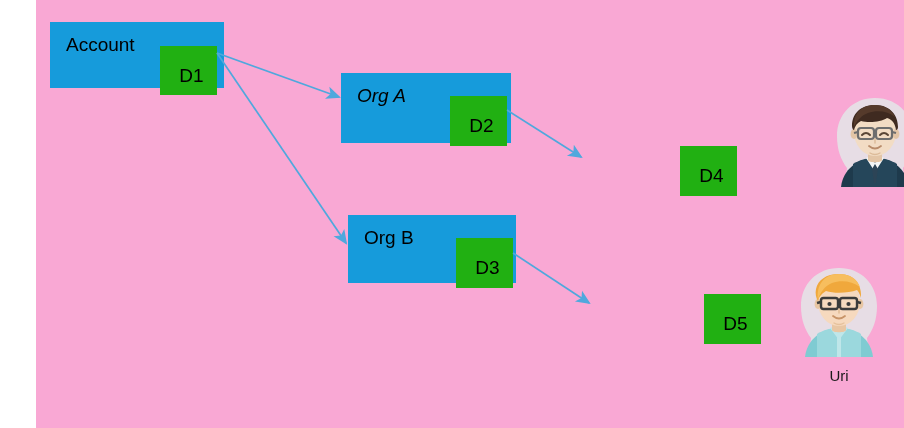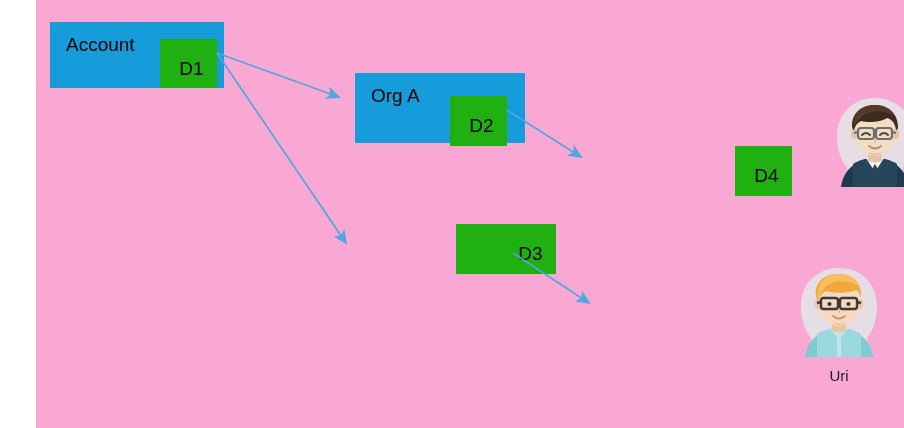--- a/index.html
+++ b/index.html
@@ -97,40 +97,47 @@
     <line x1="181" y1="53" x2="303" y2="97" stroke="#4FA8DD" stroke-width="1.7" marker-end="url(#ah)"></line>
     <line x1="181" y1="53" x2="310" y2="243" stroke="#4FA8DD" stroke-width="1.7" marker-end="url(#ah)"></line>
     <line x1="471" y1="110" x2="545" y2="157" stroke="#4FA8DD" stroke-width="1.7" marker-end="url(#ah)"></line>
     <line x1="477" y1="253" x2="553" y2="303" stroke="#4FA8DD" stroke-width="1.7" marker-end="url(#ah)"></line>
   </svg>
 
   <div class="node" style="left:14px; top:22px; width:174px; height:66px; z-index:2;">
     <div class="node-body"></div>
     <div class="node-label">Account</div>
   </div>
-  <div class="badge" style="left:124px; top:39px; width:57px; height:49px;align-items:center;">
+  <div class="badge" style="left:124px; top:46px; width:57px; height:49px;align-items:center;">
     <span class="badge-label">D1</span>
   </div>
 
-  <div class="node" style="left:319px; top:73px; width:170px; height:70px; z-index:2;">
+  <div class="node" style="left:305px; top:73px; width:170px; height:70px; z-index:2;font-style:italic;">
     <div class="node-body"></div>
     <div class="node-label">Org A</div>
   </div>
   <div class="badge" style="left:414px; top:96px; width:57px; height:50px;text-align:center;">
     <span class="badge-label">D2</span>
   </div>
 
-  <div class="badge" style="left:420px; top:224px; width:57px; height:50px;padding-left:43px;">
+  <div class="node" style="left:312px; top:215px; width:168px; height:68px; z-index:2;">
+    <div class="node-body"></div>
+    <div class="node-label">Org B</div>
+  </div>
+  <div class="badge" style="left:420px; top:238px; width:57px; height:50px;">
     <span class="badge-label">D3</span>
   </div>
 
-  <div class="badge" style="left:699px; top:146px; width:57px; height:50px;">
+  <div class="badge" style="left:644px; top:146px; width:57px; height:50px;">
     <span class="badge-label">D4</span>
   </div>
 
+  <div class="badge" style="left:668px; top:294px; width:57px; height:50px;">
+    <span class="badge-label">D5</span>
+  </div>
 
   <div class="person" style="left:784px; top:92px;">
     <div class="avatar-wrap">
       <svg width="100" height="100" viewBox="0 0 100 100" xmlns="http://www.w3.org/2000/svg">
 
         <path d="M50 6 C72 6 88 22 88 44 C88 58 84 68 78 76 L80 95 L20 95 L22 76 C16 68 12 58 12 44 C12 22 28 6 50 6 Z" fill="#E4E6E7" opacity="0.85"></path>
 
         <path d="M50 66 C68 66 82 78 84 95 L16 95 C18 78 32 66 50 66 Z" fill="#1E3A4C"></path>
         <path d="M50 66 C58 66 66 68 72 72 L72 95 L28 95 L28 72 C34 68 42 66 50 66 Z" fill="#25465A"></path>
 

